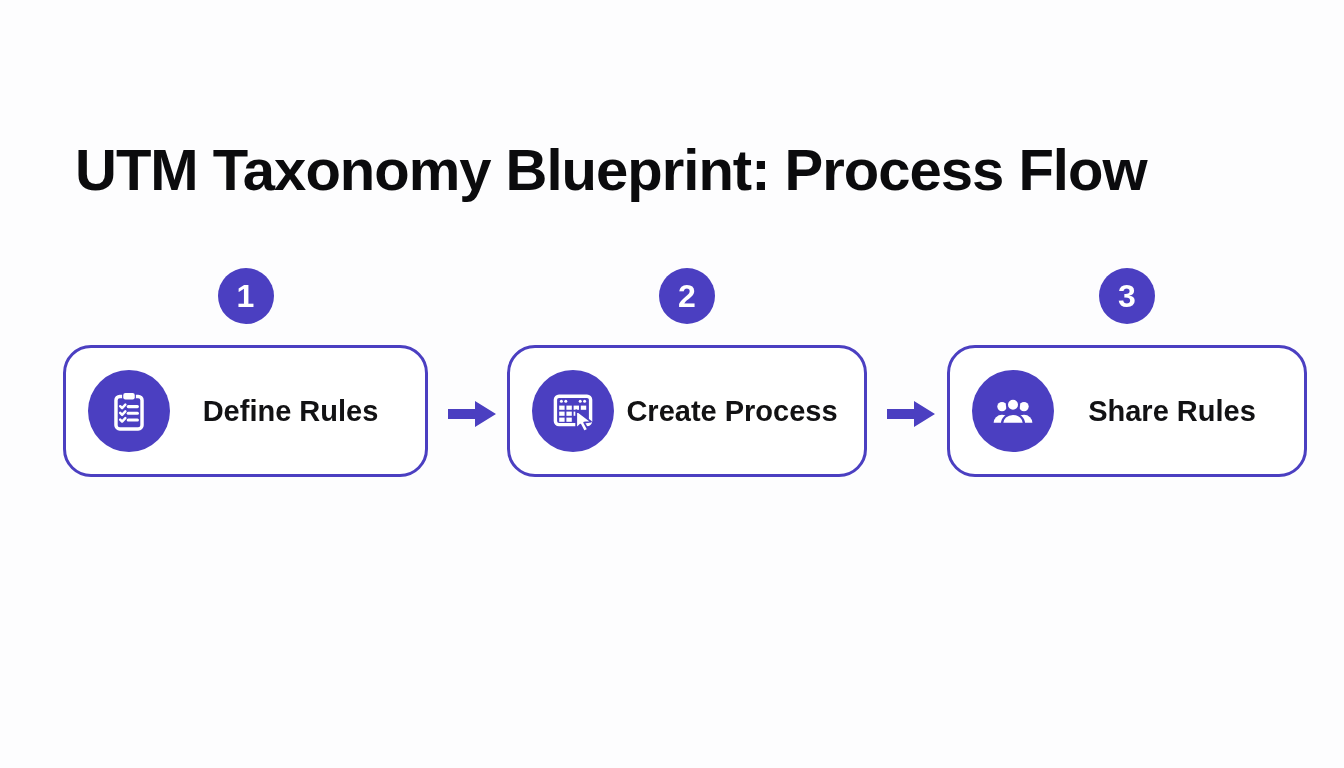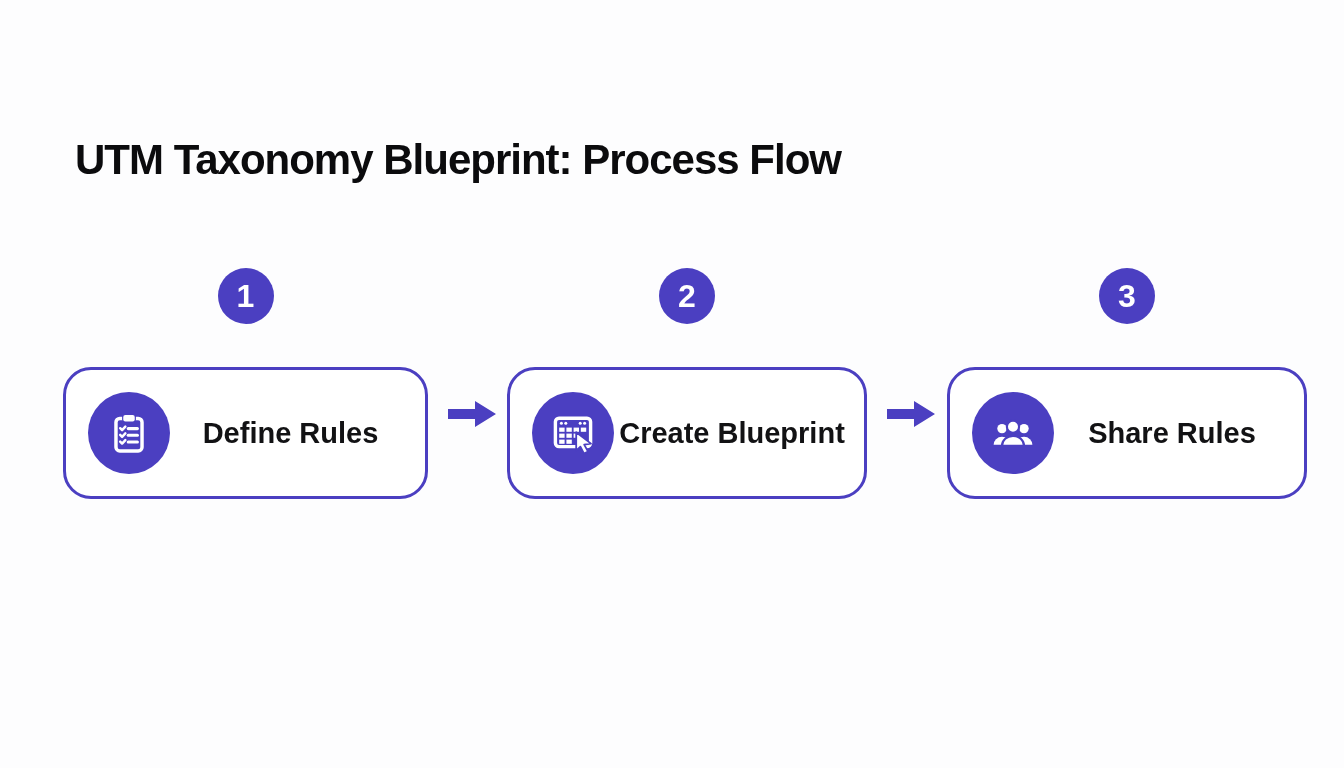--- a/index.html
+++ b/index.html
@@ -11,21 +11,21 @@
   html,body{width:1344px;height:768px;overflow:hidden;}
   body{
     background:var(--background);
     font-family:"Liberation Sans","DejaVu Sans",sans-serif;
     position:relative;
   }
   .title{
     position:absolute;
     left:75px;
     top:136px;
-    font-size:42px;
+    font-size:58px;
     font-weight:bold;
     letter-spacing:-1px;
     color:var(--text);
     white-space:nowrap;
   }
   .step{
     position:absolute;
     top:268px;
   }
   .step-1{left:63px;width:365px;}
@@ -50,21 +50,20 @@
     position:absolute;
     top:77px;
     left:0;right:0;
     height:132px;
     background:#ffffff;
     border:3px solid var(--primary);
     border-radius:28px;
     display:flex;
     align-items:center;
     padding:0 14px 0 22px;
-    margin-top:22px;
   }
   .icon-circle{
     flex:0 0 auto;
     width:82px;height:82px;
     border-radius:50%;
     background:var(--primary);
     display:flex;
     align-items:center;
     justify-content:center;
   }
@@ -131,21 +130,21 @@
           <rect x="15.9" y="9.3" width="2.7" height="2.1"></rect>
           <rect x="5.1" y="12.3" width="2.7" height="2.1"></rect>
           <rect x="8.7" y="12.3" width="2.7" height="2.1"></rect>
           <rect x="12.3" y="12.3" width="2.7" height="2.1"></rect>
           <rect x="5.1" y="15.3" width="2.7" height="2.1"></rect>
           <rect x="8.7" y="15.3" width="2.7" height="2.1"></rect>
         </g>
         <polygon points="13.6,11.6 21.0,17.3 17.6,17.8 19.5,21.3 17.5,22.3 15.7,18.8 13.6,20.8" fill="#ffffff" stroke="var(--primary)" stroke-width="0.9" stroke-linejoin="round"></polygon>
       </svg>
     </div>
-    <div class="step-label">Create Blueprint</div>
+    <div class="step-label">Create Process</div>
   </div>
 </div>
 
 <svg class="flow-arrow flow-arrow-2" viewBox="0 0 48 32">
   <polygon points="0,11 27,11 27,3 48,16 27,29 27,21 0,21" fill="var(--primary)"></polygon>
 </svg>
 
 <div class="step step-3">
   <div class="badge">3</div>
   <div class="card">

